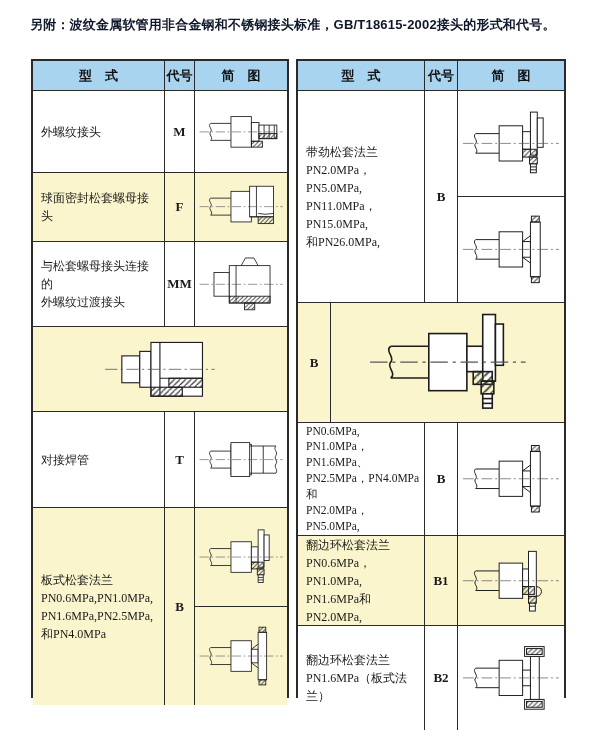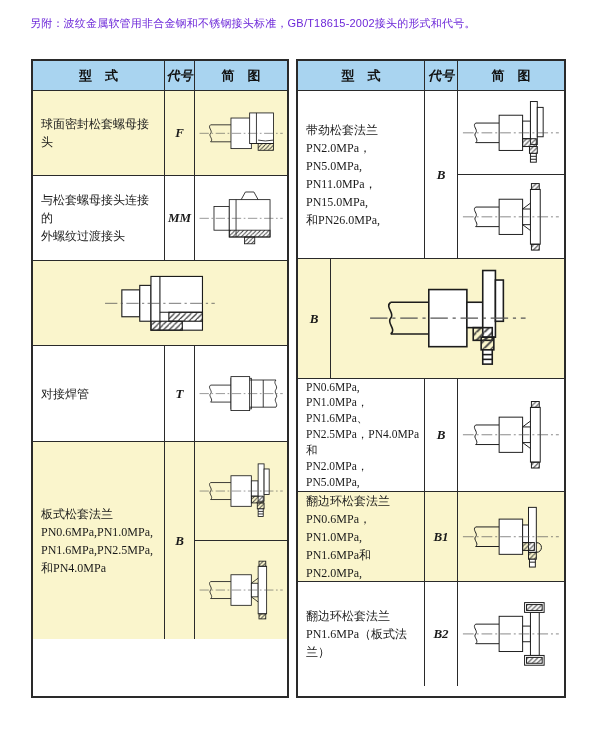--- a/index.html
+++ b/index.html
@@ -4,40 +4,40 @@
 <style>
   html,body{margin:0;padding:0;}
   body{
     width:600px;height:740px;position:relative;background:#ffffff;
     font-family:"Liberation Serif","DejaVu Serif",serif;color:#1a1a1a;
     overflow:hidden;
   }
   .page-title{
     position:absolute;left:30px;top:16px;width:560px;
     font-family:"Liberation Sans","DejaVu Sans",sans-serif;
-    font-weight:normal;font-size:11px;color:#6d28d9;letter-spacing:0.2px;
+    font-weight:bold;font-size:13px;color:#0f172a;letter-spacing:0.2px;
   }
   .tbl{
     position:absolute;top:59px;background:#fff;
     border:2px solid var(--bd);display:flex;flex-direction:column;
     box-sizing:border-box;
   }
   #tL{left:31px;width:258px;height:639px;}
   #tR{left:296px;width:270px;height:639px;}
   .row{display:flex;border-bottom:1px solid var(--bd);flex-shrink:0;box-sizing:border-box;}
   .row:last-child{border-bottom:none;}
   .c{
     border-right:1px solid var(--bd);box-sizing:border-box;
     display:flex;align-items:center;background:#fff;overflow:hidden;
   }
   .c:last-child{border-right:none;}
   .type{padding:4px 4px 4px 8px;font-size:12px;line-height:1.5;white-space:pre-line;}
   #tL .type{width:132px;}
   #tR .type{width:127px;}
-  .code{justify-content:center;font-size:13px;font-weight:bold;font-style:italic;}
+  .code{justify-content:center;font-size:13px;font-weight:bold;}
   #tL .code{width:30px;}
   #tR .code{width:33px;}
   .diag{flex:1;flex-direction:column;align-items:stretch;justify-content:stretch;padding:0;}
   .sub{flex:1;display:flex;align-items:center;justify-content:center;overflow:hidden;}
   .sub + .sub{border-top:1px solid var(--bd);}
   .sub svg{width:96%;height:96%;}
   .head{height:30px;}
   .head .c{
     background:var(--hd);justify-content:center;padding:0;
     font-family:"Liberation Sans","DejaVu Sans",sans-serif;
@@ -60,22 +60,44 @@
 
 <div class="page-title">另附：波纹金属软管用非合金钢和不锈钢接头标准，GB/T18615-2002接头的形式和代号。</div>
 
 <div class="tbl" id="tL">
   <div class="row head">
     <div class="c type">型　式</div>
     <div class="c code">代号</div>
     <div class="c diag" style="align-items:center;justify-content:center;flex-direction:row;">简　图</div>
   </div>
 
-
-  <div class="row hl" style="height:85px">
+  <div class="row" style="height:82px">
+    <div class="c type">外螺纹接头</div>
+    <div class="c code">M</div>
+    <div class="c diag">
+      <div class="sub">
+          <svg viewBox="0 0 104 72" preserveAspectRatio="xMidYMid meet">
+            <path d="M40,26 H16" fill="none" stroke="#1c1c1c" stroke-width="1"></path>
+            <path d="M40,46 H16" fill="none" stroke="#1c1c1c" stroke-width="1"></path>
+            <path d="M16,26 c-4,3 3,7 0,10 c-3,3 4,7 0,10" fill="none" stroke="#1c1c1c" stroke-width="1"></path>
+            <rect x="40" y="18" width="24" height="36" fill="#fff" stroke="#1c1c1c" stroke-width="1"></rect>
+            <rect x="64" y="25" width="9" height="22" fill="#fff" stroke="#1c1c1c" stroke-width="1"></rect>
+            <rect x="73" y="28" width="21" height="16" fill="#fff" stroke="#1c1c1c" stroke-width="1"></rect>
+            <line x1="79" y1="28" x2="79" y2="44" stroke="#1c1c1c" stroke-width="1"></line>
+            <line x1="85" y1="28" x2="85" y2="44" stroke="#1c1c1c" stroke-width="1"></line>
+            <line x1="91" y1="28" x2="91" y2="44" stroke="#1c1c1c" stroke-width="1"></line>
+            <rect x="73" y="38" width="21" height="6" fill="url(#hx)" stroke="#1c1c1c" stroke-width="1"></rect>
+            <rect x="64" y="47" width="13" height="7" fill="url(#hx)" stroke="#1c1c1c" stroke-width="1"></rect>
+            <path d="M3,36 H101" fill="none" stroke="#555" stroke-width="0.7" stroke-dasharray="11 3 2 3"></path>
+          </svg>
+        </div>
+    </div>
+  </div>
+
+  <div class="row hl" style="height:69px">
     <div class="c type">球面密封松套螺母接头</div>
     <div class="c code">F</div>
     <div class="c diag">
       <div class="sub">
           <svg viewBox="0 0 104 72" preserveAspectRatio="xMidYMid meet">
             <path d="M40,26 H16" fill="none" stroke="#1c1c1c" stroke-width="1"></path>
             <path d="M40,46 H16" fill="none" stroke="#1c1c1c" stroke-width="1"></path>
             <path d="M16,26 c-4,3 3,7 0,10 c-3,3 4,7 0,10" fill="none" stroke="#1c1c1c" stroke-width="1"></path>
             <rect x="40" y="18" width="24" height="36" fill="#fff" stroke="#1c1c1c" stroke-width="1"></rect>
             <rect x="62" y="12" width="28" height="36" fill="#fff" stroke="#1c1c1c" stroke-width="1"></rect>
@@ -188,21 +210,21 @@
   </div>
 </div>
 
 <div class="tbl" id="tR">
   <div class="row head">
     <div class="c type">型　式</div>
     <div class="c code">代号</div>
     <div class="c diag" style="align-items:center;justify-content:center;flex-direction:row;">简　图</div>
   </div>
 
-  <div class="row" style="height:168px">
+  <div class="row" style="height:212px">
     <div class="c type">带劲松套法兰
 PN2.0MPa，PN5.0MPa,
 PN11.0MPa，PN15.0MPa,
 和PN26.0MPa,</div>
     <div class="c code">B</div>
     <div class="c diag">
       <div class="sub">
           <svg viewBox="0 0 104 72" preserveAspectRatio="xMidYMid meet">
             <path d="M40,26 H16" fill="none" stroke="#1c1c1c" stroke-width="1"></path>
             <path d="M40,46 H16" fill="none" stroke="#1c1c1c" stroke-width="1"></path>

